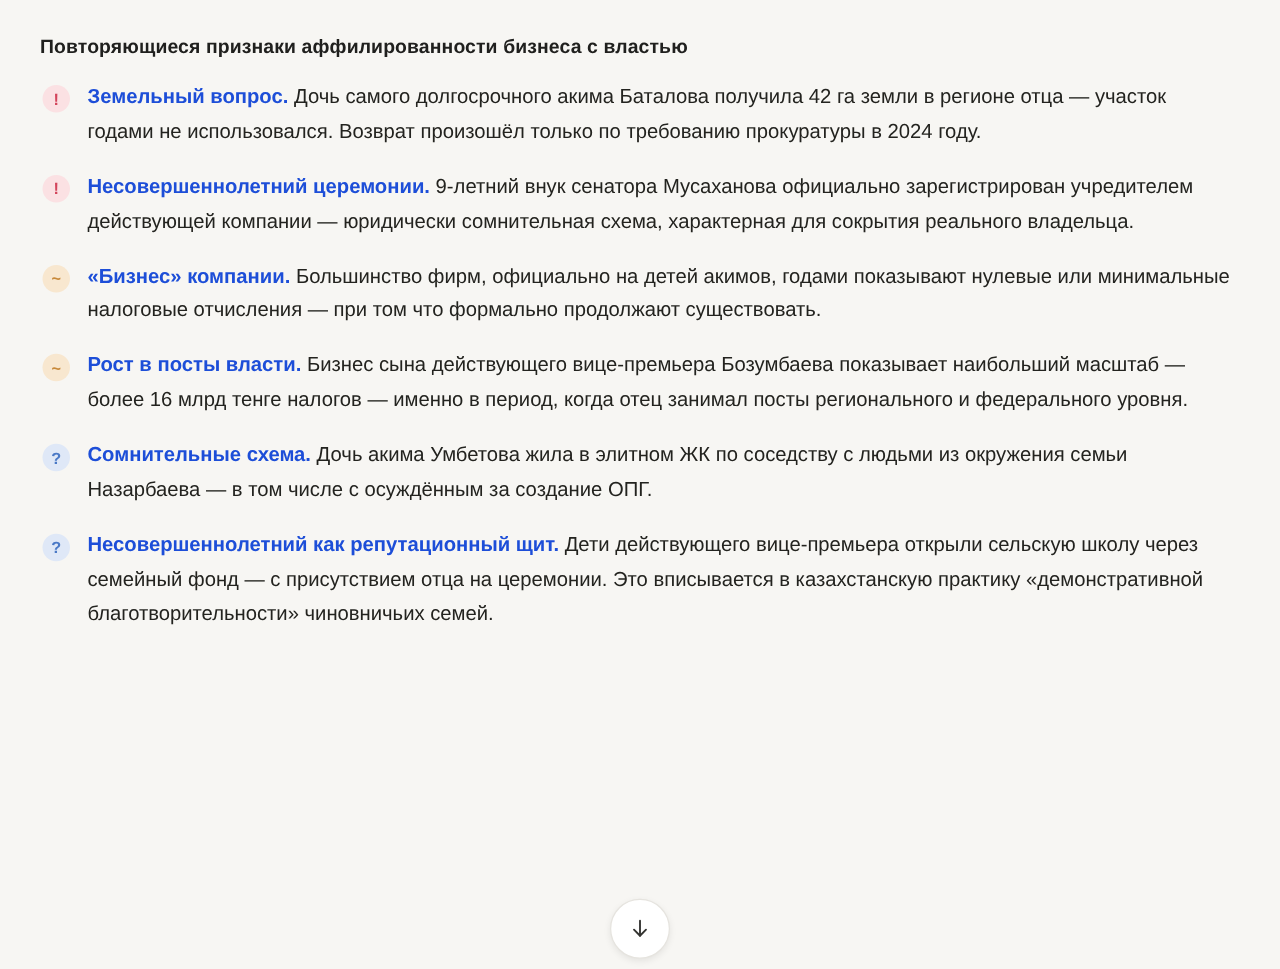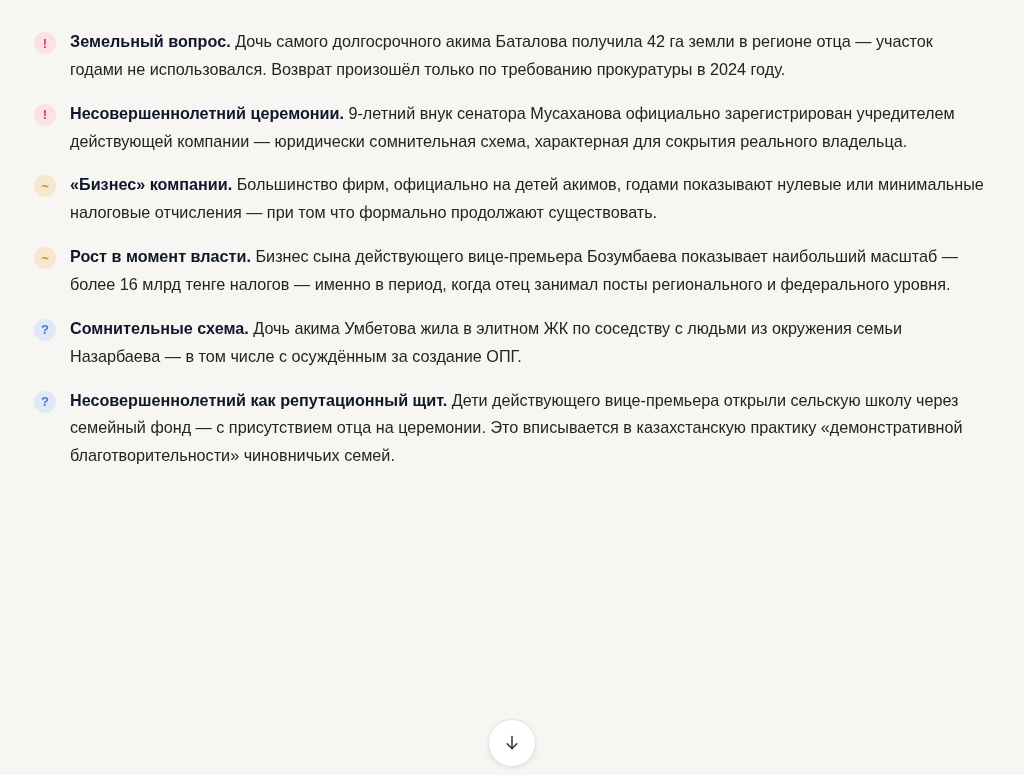--- a/index.html
+++ b/index.html
@@ -68,21 +68,21 @@
     color: #4a79c6;
   }
   .item-body {
     font-size: 16.2px;
     line-height: 1.72;
     color: #23231f;
     max-width: 930px;
   }
   .item-body b {
     font-weight: 700;
-    color: #0f172a;
+    color: #1d4ed8;
   }
   .scroll-down {
     position: absolute;
     left: 50%;
     transform: translateX(-50%);
     bottom: 8px;
     width: 46px;
     height: 46px;
     border-radius: 50%;
     background: #ffffff;
@@ -95,20 +95,21 @@
   }
   .scroll-down svg {
     display: block;
   }
 </style>
 </head>
 <body>
 
 <div class="page">
 
+  <div class="section-title">Повторяющиеся признаки аффилированности бизнеса с властью</div>
 
   <div class="list">
 
     <div class="item">
       <span class="marker alert">!</span>
       <div class="item-body">
         <b>Земельный вопрос.</b><span> Дочь самого долгосрочного акима Баталова получила 42 га земли в регионе отца — участок годами не использовался. Возврат произошёл только по требованию прокуратуры в 2024 году.</span>
       </div>
     </div>
 
@@ -122,21 +123,21 @@
     <div class="item">
       <span class="marker tilde">~</span>
       <div class="item-body">
         <b>«Бизнес» компании.</b><span> Большинство фирм, официально на детей акимов, годами показывают нулевые или минимальные налоговые отчисления — при том что формально продолжают существовать.</span>
       </div>
     </div>
 
     <div class="item">
       <span class="marker tilde">~</span>
       <div class="item-body">
-        <b>Рост в момент власти.</b><span> Бизнес сына действующего вице-премьера Бозумбаева показывает наибольший масштаб — более 16 млрд тенге налогов — именно в период, когда отец занимал посты регионального и федерального уровня.</span>
+        <b>Рост в посты власти.</b><span> Бизнес сына действующего вице-премьера Бозумбаева показывает наибольший масштаб — более 16 млрд тенге налогов — именно в период, когда отец занимал посты регионального и федерального уровня.</span>
       </div>
     </div>
 
     <div class="item">
       <span class="marker question">?</span>
       <div class="item-body">
         <b>Сомнительные схема.</b><span> Дочь акима Умбетова жила в элитном ЖК по соседству с людьми из окружения семьи Назарбаева — в том числе с осуждённым за создание ОПГ.</span>
       </div>
     </div>
 

